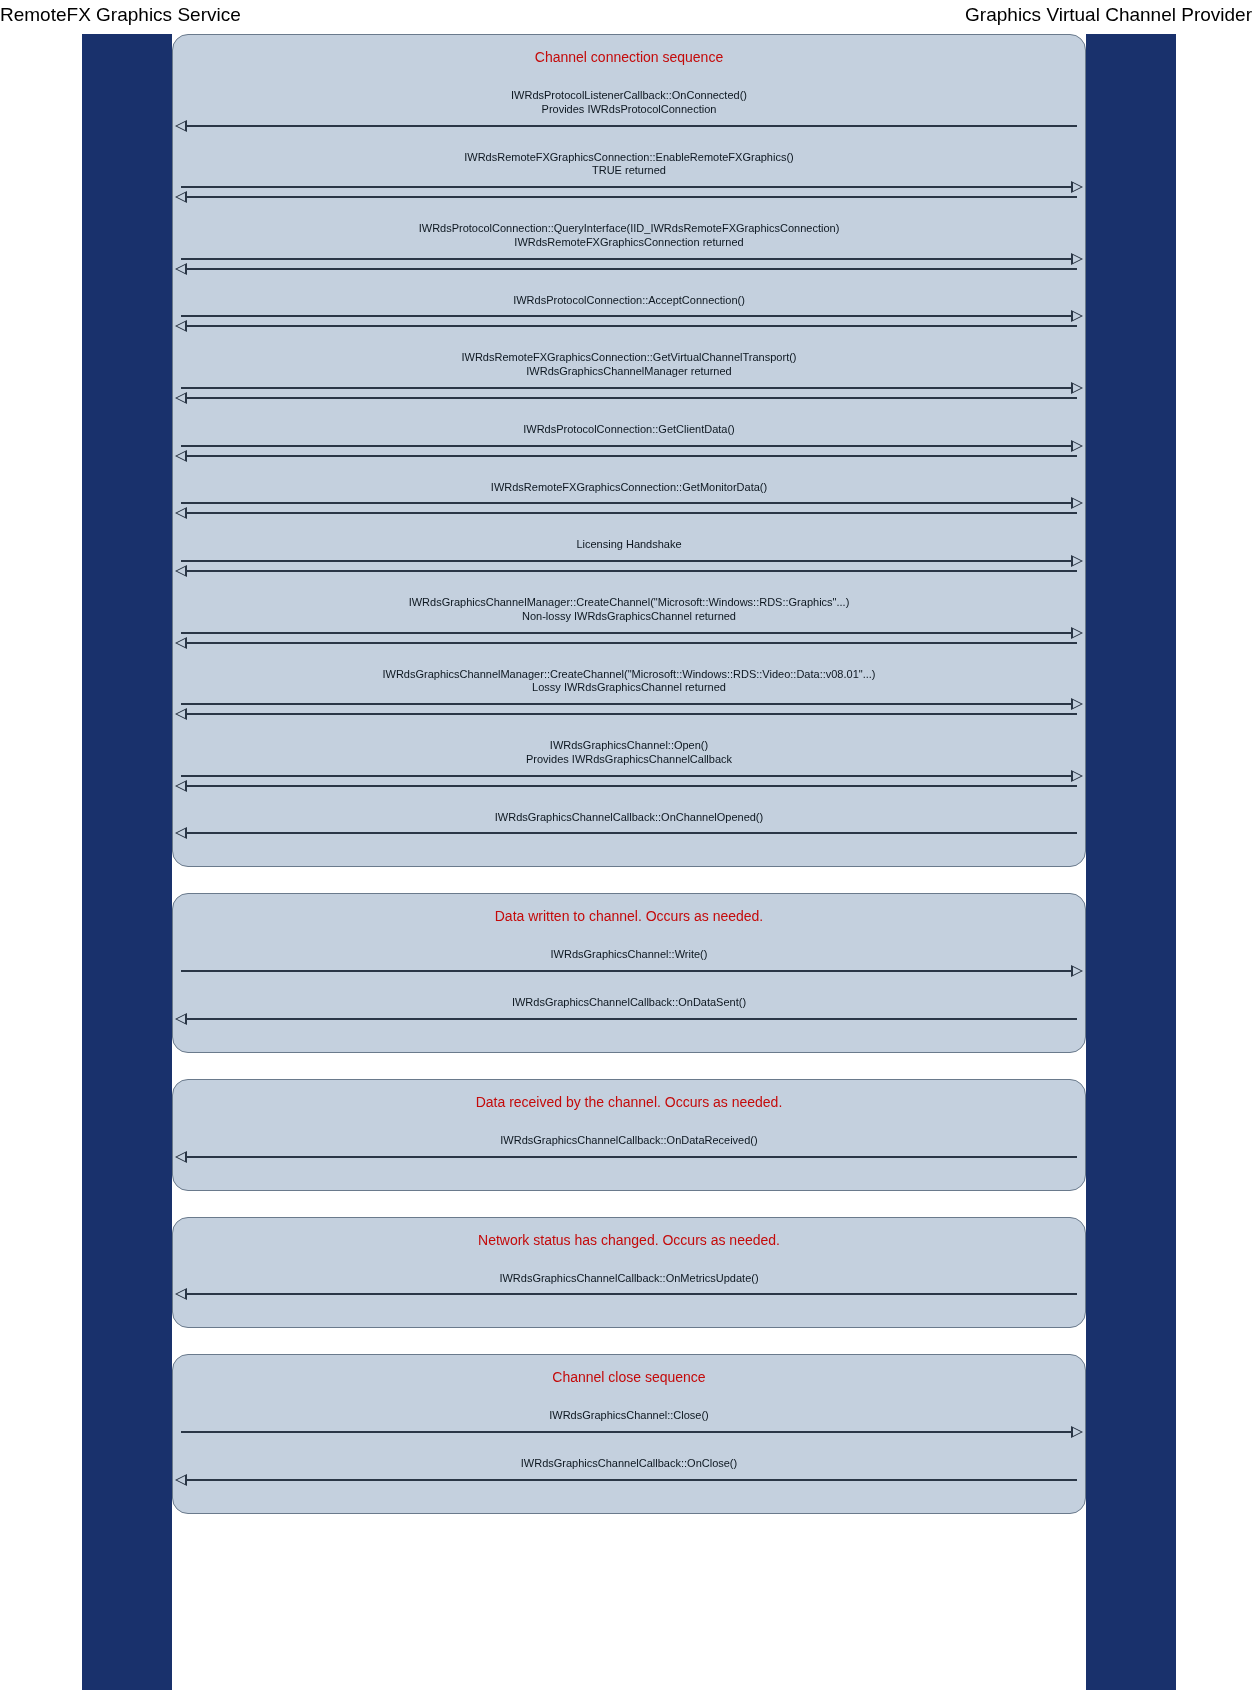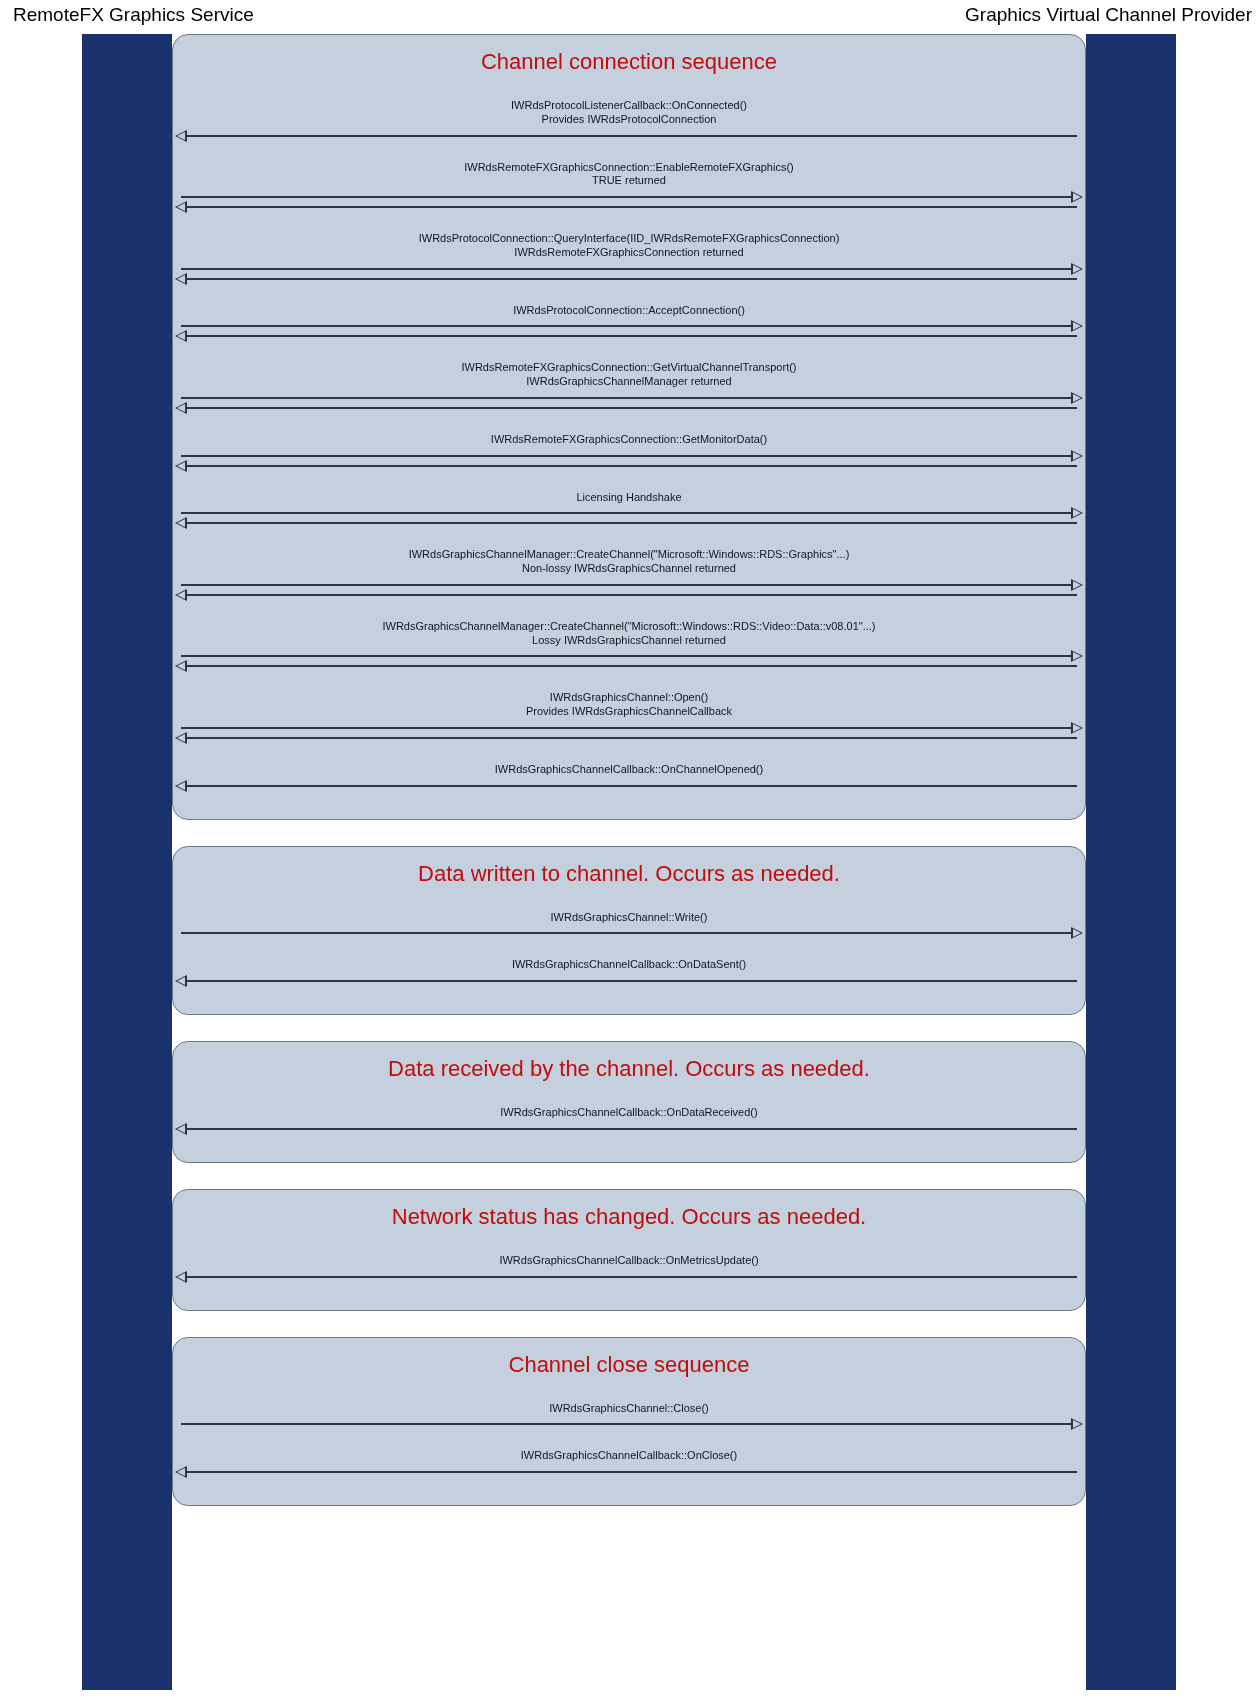--- a/index.html
+++ b/index.html
@@ -18,21 +18,21 @@
     background: #ffffff;
   }
   .headers {
     position: absolute;
     top: 4px;
     left: 0;
     right: 0;
     font-size: 19px;
     color: #000;
   }
-  .header-left  { position: absolute; left: 13px; }
+  .header-left  { position: absolute; left: 0; }
   .header-right { position: absolute; right: 6px; }
 
   .actor {
     position: absolute;
     top: 34px;
     bottom: 8px;
     width: 90px;
     background: #19316c;
   }
   .actor.left  { left: 82px; }
@@ -50,21 +50,21 @@
     background: #c4d0de;
     border: 1px solid #6a7a8c;
     border-radius: 16px;
     margin-bottom: 26px;
     padding-top: 10px;
     padding-bottom: 14px;
   }
   .group-title {
     text-align: center;
     color: #c40a0a;
-    font-size: 22px;
+    font-size: 14px;
     padding: 4px 0 18px 0;
   }
 
   .msg {
     position: relative;
     margin: 0 0 14px 0;
   }
   .msg-text {
     text-align: center;
     font-size: 11px;
@@ -186,20 +186,33 @@
               <div class="arrow-line"></div>
               <div class="arrow-head-r"></div>
             </div>
             <div class="arrow">
               <div class="arrow-line"></div>
               <div class="arrow-head-l"></div>
             </div>
           </div>
         </div>
         <div class="msg">
+          <div class="msg-text">IWRdsProtocolConnection::GetClientData()</div>
+          <div>
+            <div class="arrow">
+              <div class="arrow-line"></div>
+              <div class="arrow-head-r"></div>
+            </div>
+            <div class="arrow">
+              <div class="arrow-line"></div>
+              <div class="arrow-head-l"></div>
+            </div>
+          </div>
+        </div>
+        <div class="msg">
           <div class="msg-text">IWRdsRemoteFXGraphicsConnection::GetMonitorData()</div>
           <div>
             <div class="arrow">
               <div class="arrow-line"></div>
               <div class="arrow-head-r"></div>
             </div>
             <div class="arrow">
               <div class="arrow-line"></div>
               <div class="arrow-head-l"></div>
             </div>

